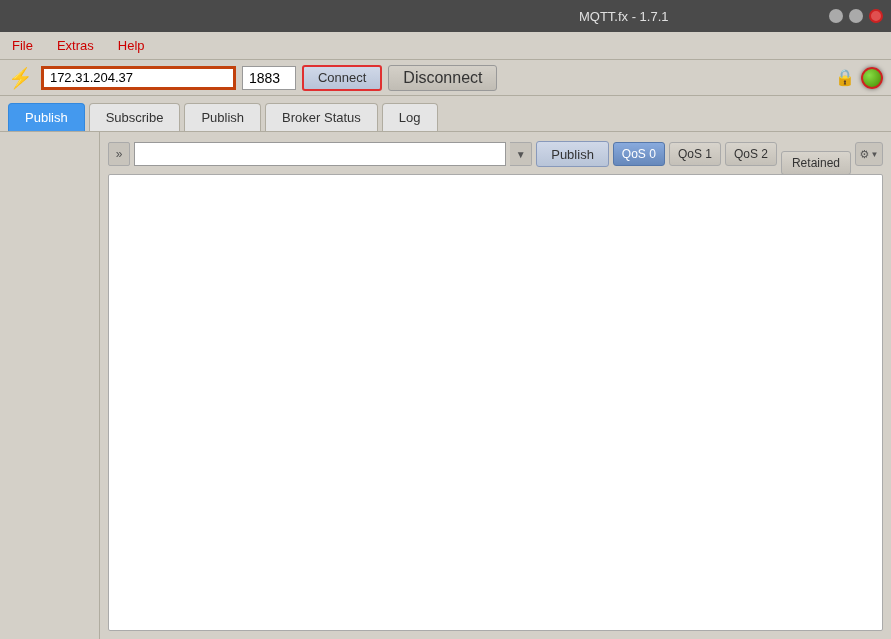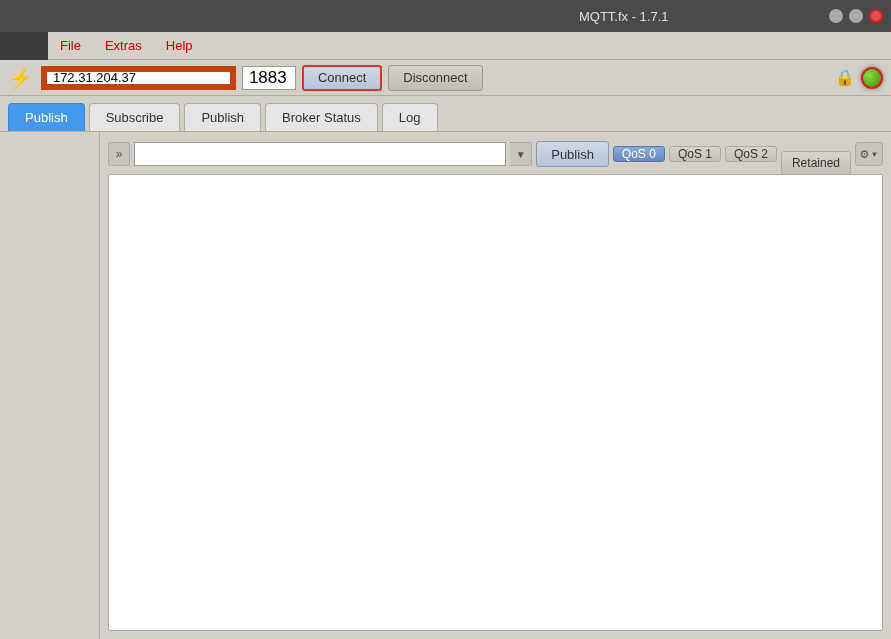--- a/index.html
+++ b/index.html
@@ -55,21 +55,20 @@
     
     .menu-bar {
       background: #d4d0c8;
       height: 28px;
       display: flex;
       align-items: center;
       padding: 0 8px;
       gap: 16px;
       flex-shrink: 0;
       border-bottom: 1px solid #b0aca0;
-      margin-left: 48px;
     }
     .menu-item {
       color: #cc0000;
       font-size: 13px;
       cursor: pointer;
       padding: 2px 4px;
     }
 
     
     .toolbar {
@@ -83,51 +82,51 @@
       border-bottom: 1px solid #b0aca0;
     }
     .lightning-icon {
       color: #3399ff;
       font-size: 20px;
       margin-right: 2px;
     }
     .host-input {
       width: 195px;
       height: 24px;
-      border: 6px solid #c2410c;
+      border: 3px solid #c2410c;
       background: white;
       padding: 2px 6px;
       font-size: 13px;
     }
     .port-input {
       width: 54px;
       height: 24px;
       border: 1px solid #999;
       background: white;
       padding: 2px 6px;
-      font-size: 17px;
+      font-size: 14px;
     }
     .connect-btn {
       height: 26px;
       padding: 0 14px;
       background: linear-gradient(to bottom, #d0d8e8, #b8c4d8);
       border: 2px solid #e03030;
       border-radius: 3px;
       cursor: pointer;
       font-size: 13px;
       color: #333;
     }
     .disconnect-btn {
       height: 26px;
       padding: 0 14px;
       background: linear-gradient(to bottom, #d4d0c8, #c0bcb4);
       border: 1px solid #999;
       border-radius: 3px;
       cursor: pointer;
-      font-size: 13px;
+      font-size: 16px;
       color: #333;
     }
     .toolbar-spacer { flex: 1; }
     .lock-icon {
       font-size: 16px;
       color: #555;
     }
     .status-indicator {
       width: 22px;
       height: 22px;
@@ -239,21 +238,21 @@
       height: 26px;
       padding: 0 14px;
       background: linear-gradient(to bottom, #d0d8e8, #b8c4d8);
       border: 1px solid #8899bb;
       border-radius: 3px;
       cursor: pointer;
       font-size: 13px;
       color: #333;
     }
     .qos-btn {
-      height: 16px;
+      height: 24px;
       padding: 0 8px;
       border: 1px solid #aaa;
       border-radius: 3px;
       cursor: pointer;
       font-size: 12px;
       background: linear-gradient(to bottom, #d8d4cc, #c4c0b8);
       color: #333;
     }
     .qos-btn.active {
       background: linear-gradient(to bottom, #88aadd, #6688bb);

